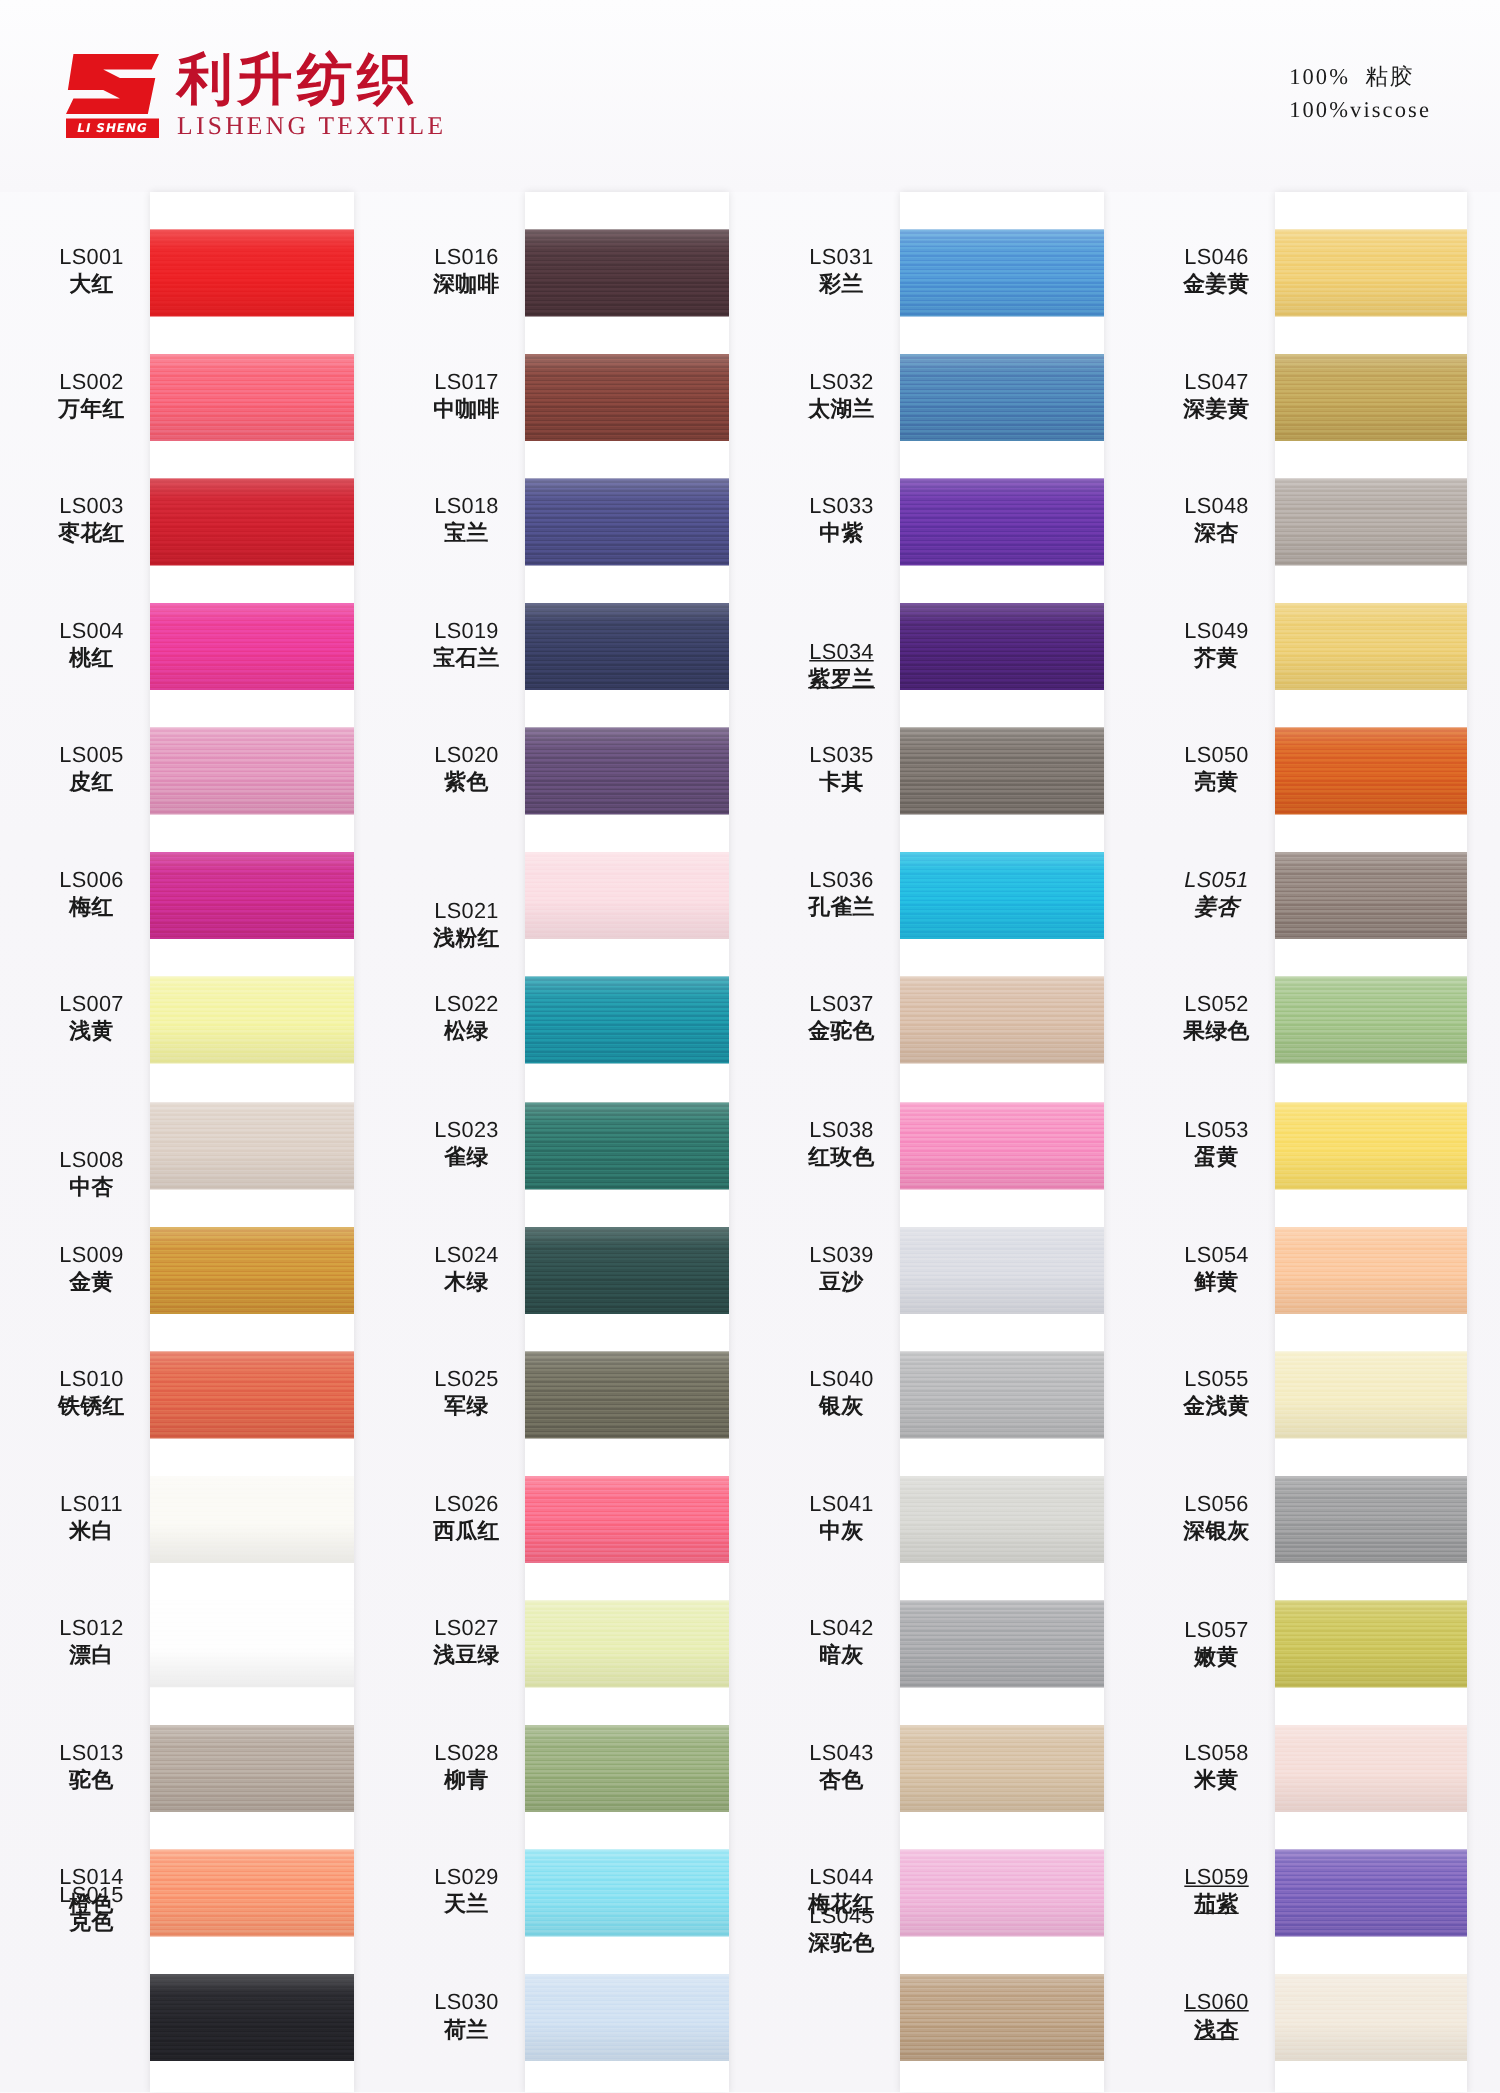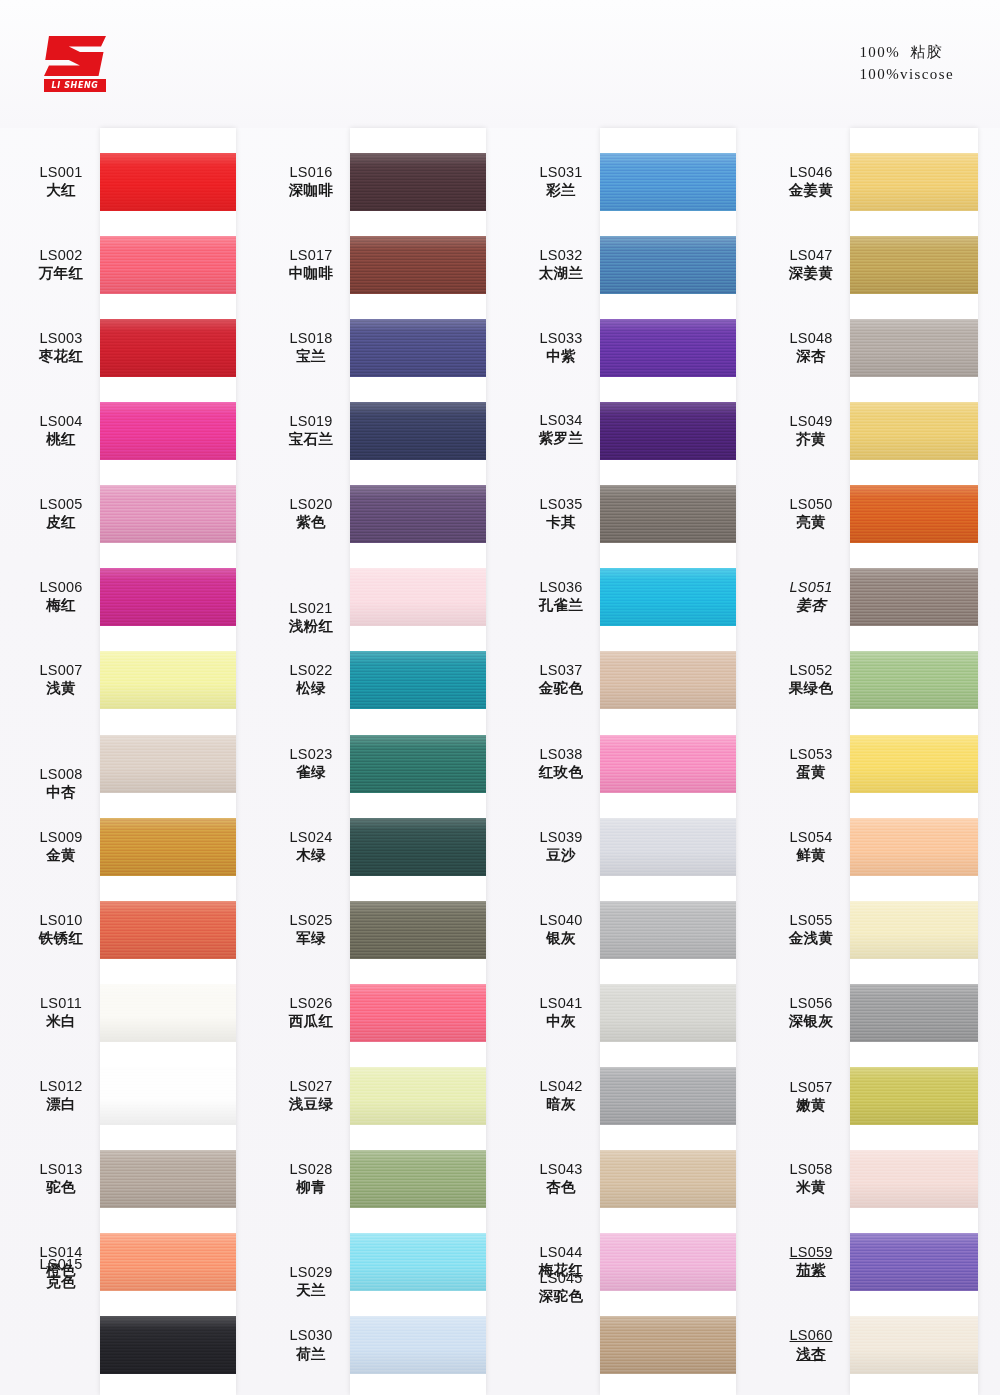--- a/index.html
+++ b/index.html
@@ -208,20 +208,24 @@
 </head>
 <body>
 
 <div class="header">
 
   <div class="brand">
     <div class="logo-mark">
       <div class="logo-s"></div>
       <div class="logo-word">LI SHENG</div>
     </div>
+    <div class="brand-text">
+      <div class="brand-cn">利升纺织</div>
+      <div class="brand-en">LISHENG TEXTILE</div>
+    </div>
   </div>
 
 
   <div class="spec"><span>100%  粘胶</span>
 <span>100%viscose</span></div>
 </div>
 
 <div class="board" id="board">
     <div class="column col-1">
       <div class="labels">
@@ -396,21 +400,21 @@
           <span class="name">西瓜红</span>
         </div>
         <div class="label" style="top: 950.033px;">
           <span class="code">LS027</span>
           <span class="name">浅豆绿</span>
         </div>
         <div class="label" style="top: 1033.17px;">
           <span class="code">LS028</span>
           <span class="name">柳青</span>
         </div>
-        <div class="label" style="top: 1116.3px; margin-top: 20px;">
+        <div class="label" style="top: 1116.3px;">
           <span class="code">LS029</span>
           <span class="name">天兰</span>
         </div>
         <div class="label" style="top: 1199.43px;">
           <span class="code">LS030</span>
           <span class="name">荷兰</span>
         </div>
       </div>
       <div class="strip">
         <div class="swatch" title="LS016 深咖啡" style="top: 24.5667px; height: 58px; background: rgb(75, 51, 57);">
@@ -482,21 +486,21 @@
           <span class="name">彩兰</span>
         </div>
         <div class="label" style="top: 118.7px;">
           <span class="code">LS032</span>
           <span class="name">太湖兰</span>
         </div>
         <div class="label" style="top: 201.833px;">
           <span class="code">LS033</span>
           <span class="name">中紫</span>
         </div>
-        <div class="label" style="top: 284px;">
+        <div class="label" style="top: 299px; text-decoration: underline;">
           <span class="code">LS034</span>
           <span class="name">紫罗兰</span>
         </div>
         <div class="label" style="top: 368.1px;">
           <span class="code">LS035</span>
           <span class="name">卡其</span>
         </div>
         <div class="label" style="top: 451.233px;">
           <span class="code">LS036</span>
           <span class="name">孔雀兰</span>

